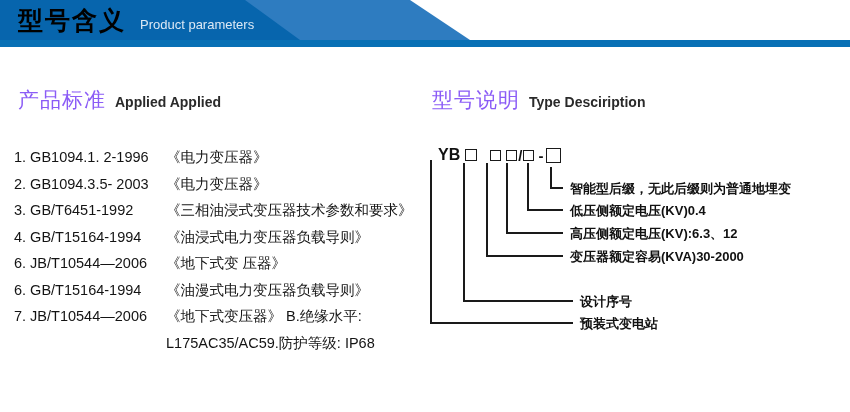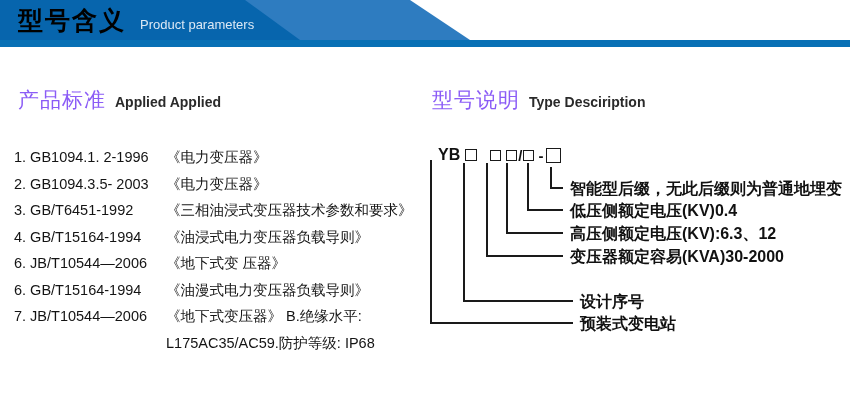--- a/index.html
+++ b/index.html
@@ -148,21 +148,21 @@
   }
   .code-dash {
     font-size: 15px;
     font-weight: bold;
     color: #111;
     line-height: 15px;
   }
 
   .leader-label {
     position: absolute;
-    font-size: 16px;
+    font-size: 13px;
     font-weight: bold;
     color: #111;
     white-space: nowrap;
     line-height: 18px;
   }
 </style>
 </head>
 <body>
 
 <div class="header">

